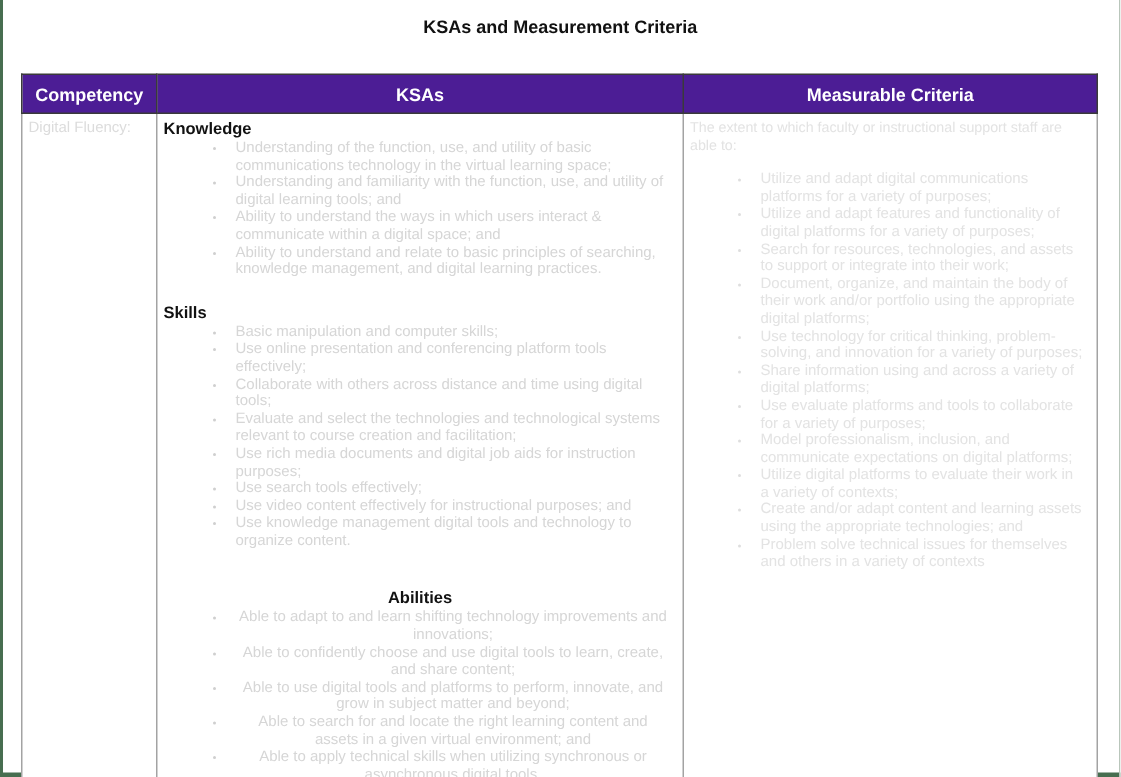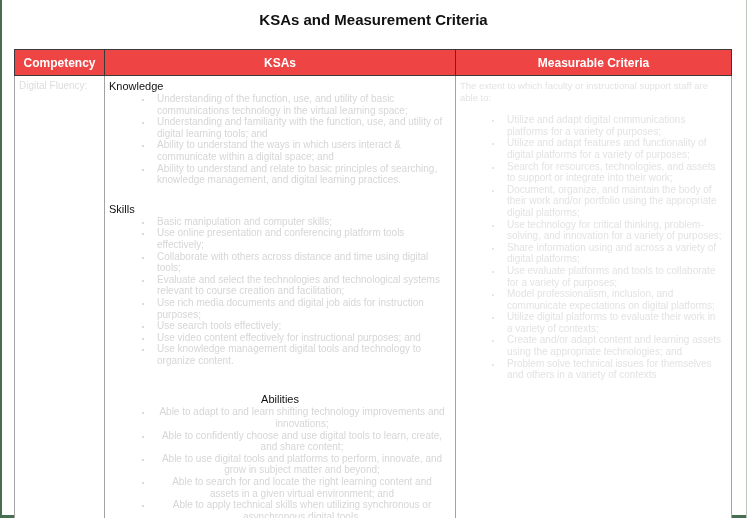--- a/index.html
+++ b/index.html
@@ -11,52 +11,52 @@
     overflow:hidden;
   }
   .frame-left{position:absolute;left:0;top:0;bottom:0;width:2px;background:#476e50;}
   .frame-bottom{position:absolute;left:0;right:0;bottom:0;height:3px;background:#476e50;}
   .frame-right{position:absolute;right:0;top:0;bottom:0;width:1px;background:#b9c6bb;}
 
   h1.doc-title{
     margin:0;
     position:absolute;left:0;right:0;top:11px;
     text-align:center;
-    font-size:15px;font-weight:bold;color:#111;
+    font-size:12px;font-weight:bold;color:#111;
     letter-spacing:0;
   }
 
   table.ksa-table{
     position:absolute;left:14px;top:49px;
     width:717px;height:449px;
     border-collapse:collapse;table-layout:fixed;
     background:#fff;
   }
   .ksa-table th{
-    background:#ef4444;
+    background:#4c1d95;
     color:#ffffff;
     font-size:12px;font-weight:bold;
     text-align:center;vertical-align:middle;
     height:25px;
     border:1px solid #3a3a3a;
     padding:0 2px;
   }
   .ksa-table td{
     border:1px solid #a3a3a3;
     vertical-align:top;
     padding:4px 4px 2px 4px;
     height:421px;
   }
 
   .cell-competency{
     font-size:10px;color:#dcdcdc;
   }
 
   .section-heading{
-    font-size:11px;font-weight:normal;color:#111;
+    font-size:11px;font-weight:bold;color:#111;
     margin:0 0 1px 0;
   }
   ul.bullets{
     margin:1px 0 0 0;
     padding:0 4px 0 44px;
     list-style:disc outside;
   }
   ul.bullets li{
     font-size:10px;
     line-height:11.6px;

